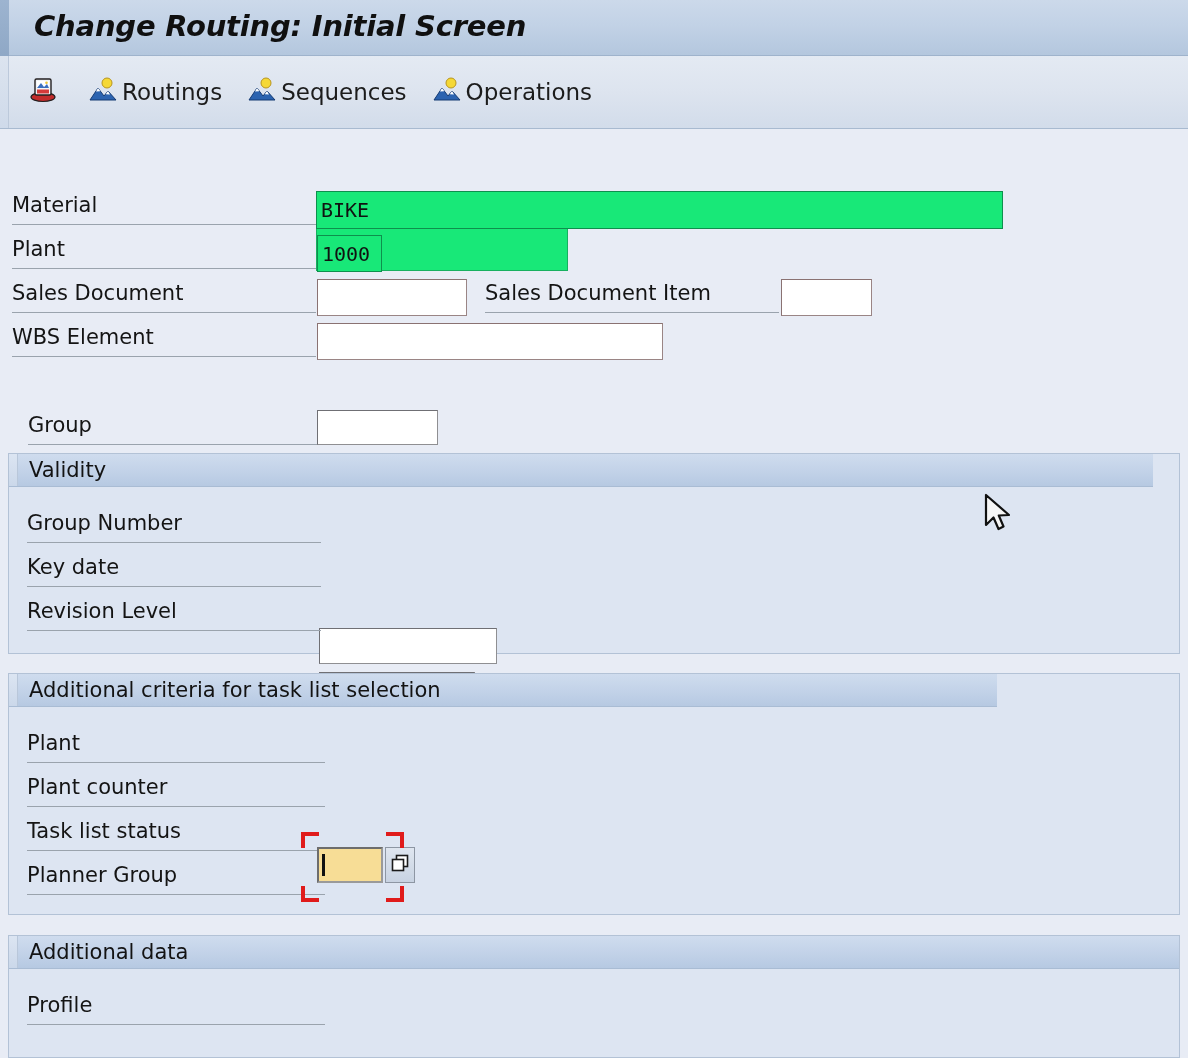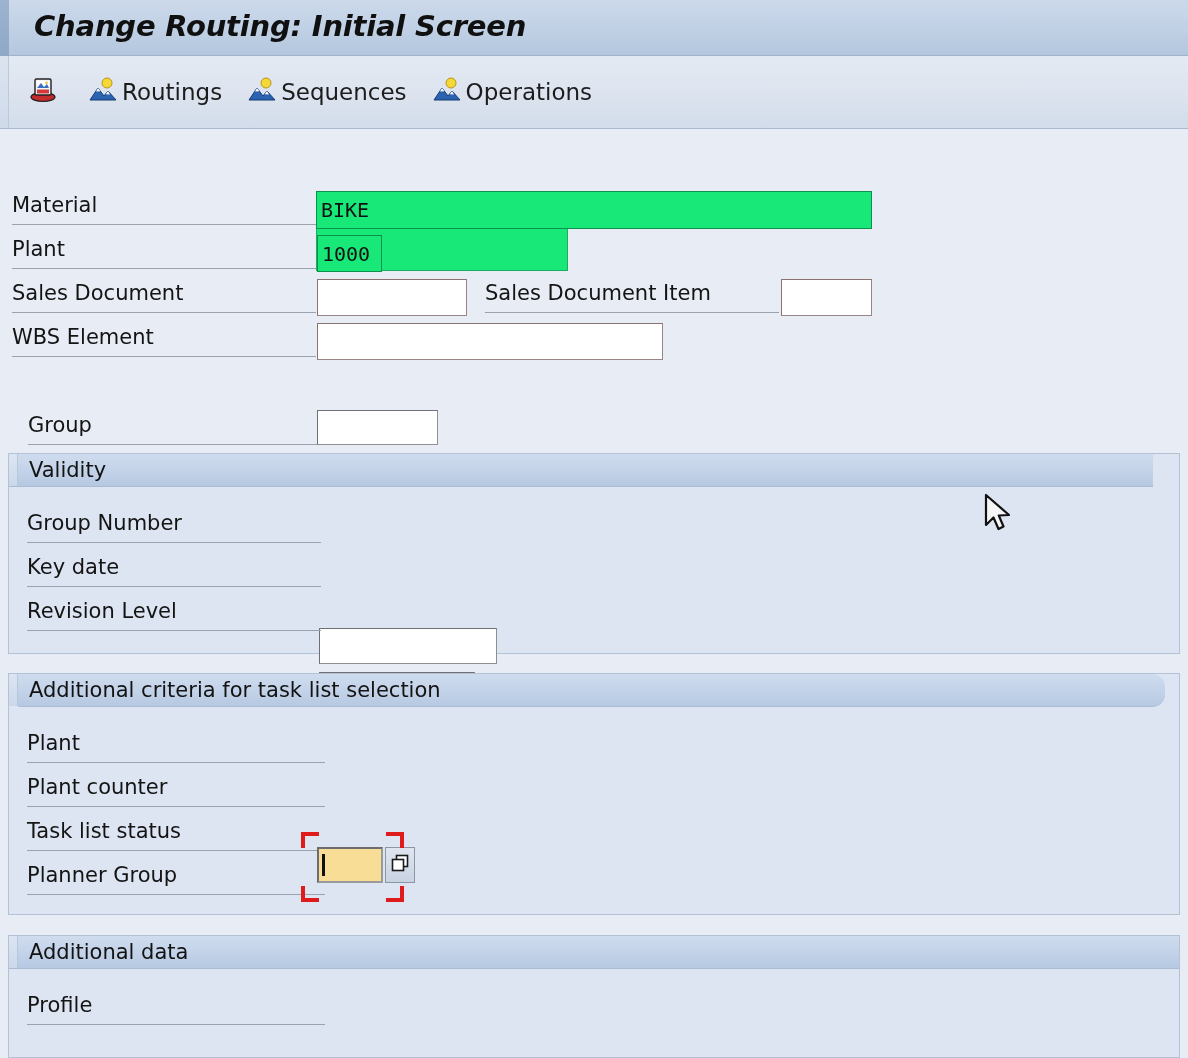--- a/index.html
+++ b/index.html
@@ -310,21 +310,21 @@
 </div>
 
 <div class="form-area">
 
   <div class="green-overlay" style="left:316px; top:62px; width:252px; height:80px;"></div>
 
   <div class="row" style="left:12px; top:62px; width:860px;">
     <div class="lbl">Material</div>
     <div class="leader" style="width:304px;"></div>
   </div>
-  <div class="fld on-green" style="left:316px; top:62px; width:556px; height:38px;" placeholder="">BIKE</div>
+  <div class="fld on-green" style="left:316px; top:62px; width:687px; height:38px;" placeholder="">BIKE</div>
 
   <div class="row" style="left:12px; top:106px; width:560px;">
     <div class="lbl">Plant</div>
     <div class="leader" style="width:304px;"></div>
   </div>
   <div class="fld on-green" style="left:317px; top:106px; width:65px; height:37px;" placeholder="">1000</div>
 
   <div class="row" style="left:12px; top:150px; width:460px;">
     <div class="lbl">Sales Document</div>
     <div class="leader" style="width:304px;"></div>
@@ -368,21 +368,21 @@
     <div class="fld" style="left:310px; top:218px; width:156px; height:36px;" placeholder="">08/23/2012</div>
 
     <div class="row" style="left:18px; top:143px; width:340px;">
       <div class="lbl">Revision Level</div>
       <div class="leader" style="width:294px;"></div>
     </div>
     <div class="fld" style="left:316px; top:262px; width:36px; height:35px;" placeholder=""></div>
   </div>
 
   <div class="section" style="left:8px; top:544px; width:1172px; height:242px;">
-    <div class="section-head" style="width:1156px;border-radius:13px;">
+    <div class="section-head" style="width:988px;">
       <div class="section-head-accent"></div>
       <div class="section-title">Additional criteria for task list selection</div>
     </div>
 
     <div class="row" style="left:18px; top:55px; width:460px;">
       <div class="lbl">Plant</div>
       <div class="leader" style="width:298px;"></div>
     </div>
 
     <div class="row" style="left:18px; top:99px; width:360px;">

